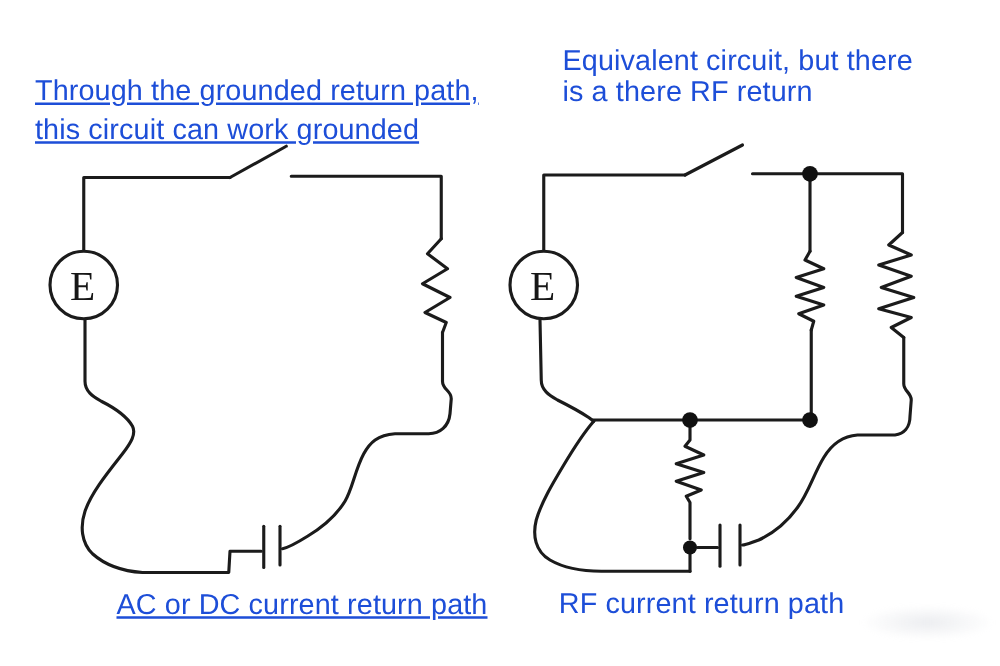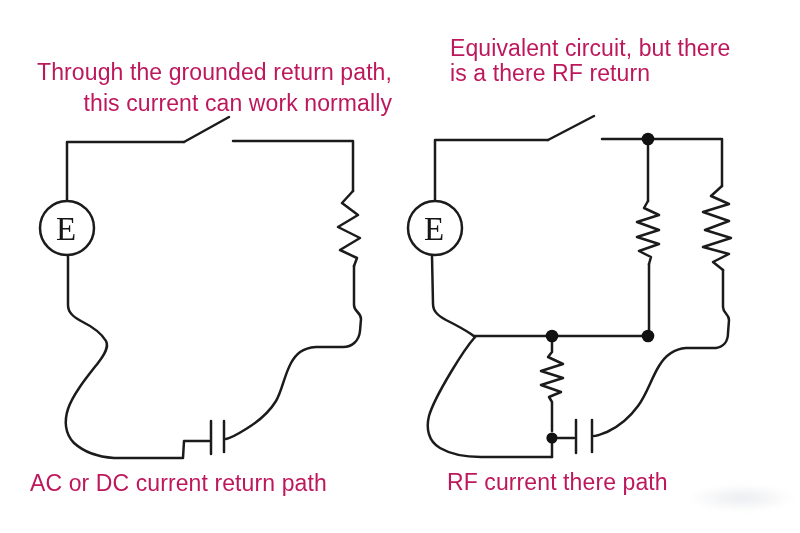--- a/index.html
+++ b/index.html
@@ -8,34 +8,35 @@
     width:800px;height:533px;
     background:#ffffff;
     overflow:hidden;
     font-family:"Liberation Sans", sans-serif;
     color:#1a1a1a;
   }
   .cap{
     position:absolute;
     font-size:23px;
     letter-spacing:0.1px;
-    color:#be185d;
+    color:#1d4ed8;
     white-space:nowrap;
   }
   .cap-topleft{
-    left:12px;top:57px;width:380px;
-    text-align:right;line-height:31px;
+    left:28px;top:57px;width:380px;
+    text-align:left;line-height:31px;text-decoration:underline;
   }
   .cap-topright{
     left:450px;top:36px;
     text-align:left;line-height:25px;
   }
   .cap-bottomleft{
     left:30px;top:470px;width:360px;
-    text-align:left;
+    text-align:right;
+    text-decoration:underline;
   }
   .cap-bottomright{
     left:447px;top:469px;
     text-align:left;
   }
   svg.circuits{position:absolute;left:0;top:0;}
   svg .wire{
     fill:none;stroke:#1b1b1b;stroke-width:2.5;
     stroke-linecap:round;stroke-linejoin:round;
   }
@@ -52,30 +53,30 @@
     filter:blur(2px);
   }
 </style>
 </head>
 <body>
 
 <div class="stage">
 
   <div class="cap cap-topleft">
     <div>Through the grounded return path,</div>
-    <div>this current can work normally</div>
+    <div>this circuit can work grounded</div>
   </div>
 
   <div class="cap cap-topright">
     <div>Equivalent circuit, but there</div>
     <div>is a there RF return</div>
   </div>
 
   <div class="cap cap-bottomleft">AC or DC current return path</div>
-  <div class="cap cap-bottomright">RF current there path</div>
+  <div class="cap cap-bottomright">RF current return path</div>
 
   <svg class="circuits" width="800" height="533" viewBox="0 0 800 533">
 
     <g>
       <path class="wire" d="M67 202 L67 142 L184 142"></path>
       <path class="wire" d="M184 142 L229 117"></path>
       <path class="wire" d="M233 141 L353 141 L353 191"></path>
       <path class="wire" d="M353 191 L342 203 L358 215 L338 227 L360 238 L340 250 L357 258 L354 266"></path>
       <path class="wire" d="M354 266 L354 305 C354 312 361 312 361 319 L360 331
                C359 341 352 347 343 347 L316 347

